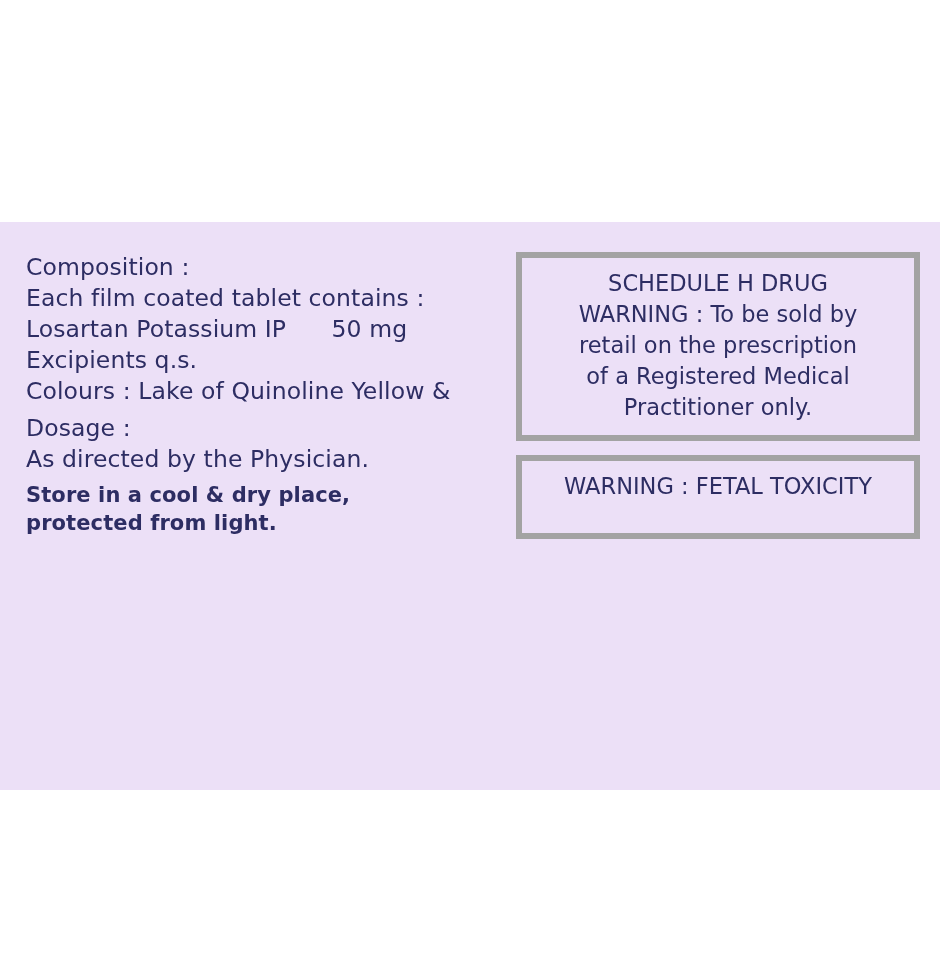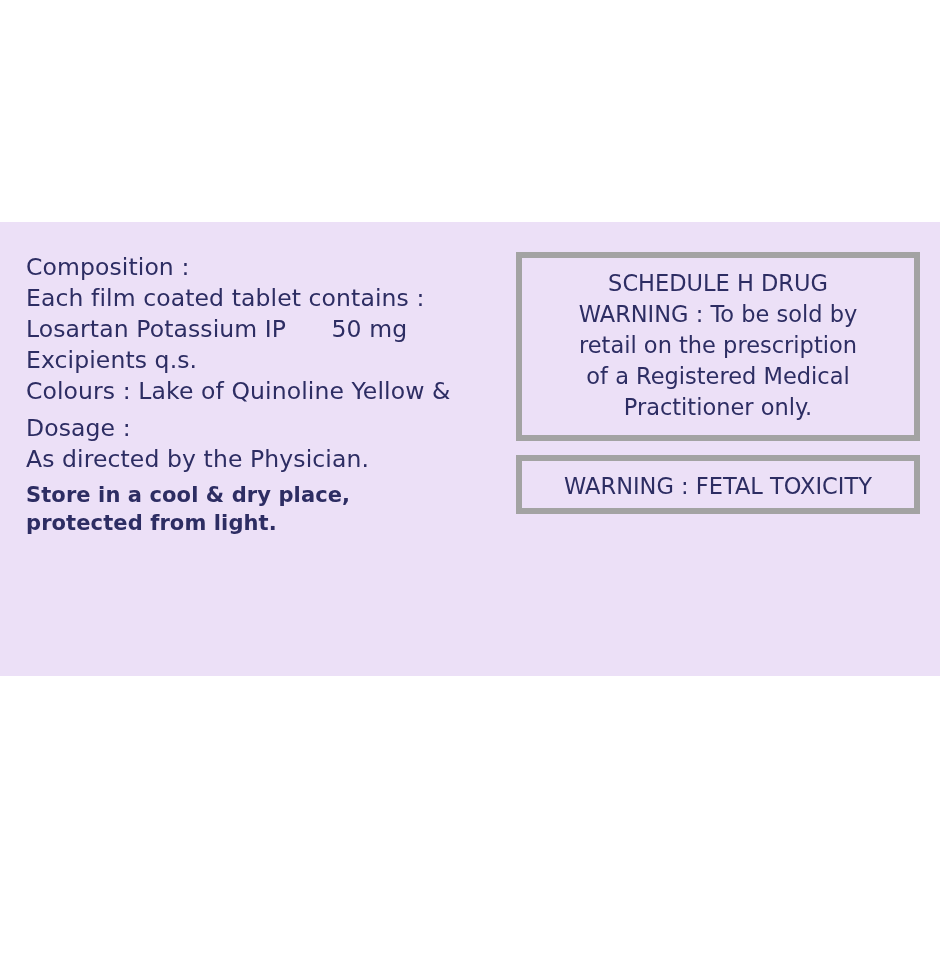--- a/index.html
+++ b/index.html
@@ -10,21 +10,21 @@
     width: 940px;
     height: 954px;
     background: #ffffff;
     font-family: "DejaVu Sans", sans-serif;
   }
   #carton {
     position: absolute;
     left: 0;
     top: 222px;
     width: 940px;
-    height: 454px;
+    height: 568px;
     background: #ece0f7;
     overflow: hidden;
   }
   .left-col {
     position: absolute;
     left: 26px;
     top: 30px;
     width: 470px;
     color: #2b2b5e;
   }
@@ -58,21 +58,21 @@
     padding: 10px 12px 12px 12px;
     text-align: center;
   }
   #schedule-box .sline {
     font-size: 22.5px;
     line-height: 31px;
     white-space: pre;
   }
   #fetal-box {
     margin-top: 14px;
-    padding: 10px 14px 7px 14px;
+    padding: 10px 14px 32px 14px;
   }
   #fetal-box .ftitle {
     font-size: 22.5px;
     line-height: 30px;
     text-align: center;
     white-space: pre;
   }
   #fetal-box .fbody {
     font-size: 22px;
     line-height: 30px;

